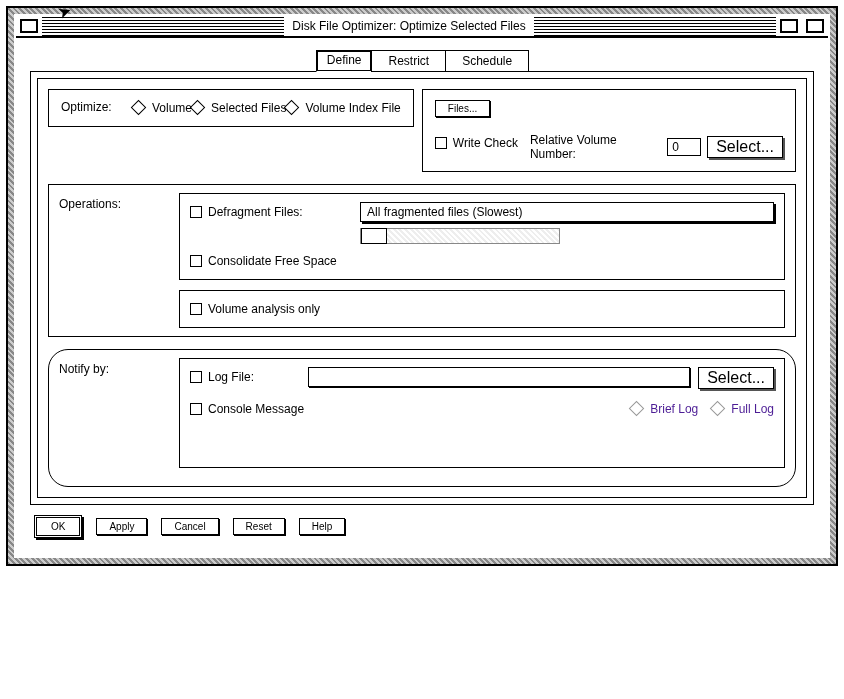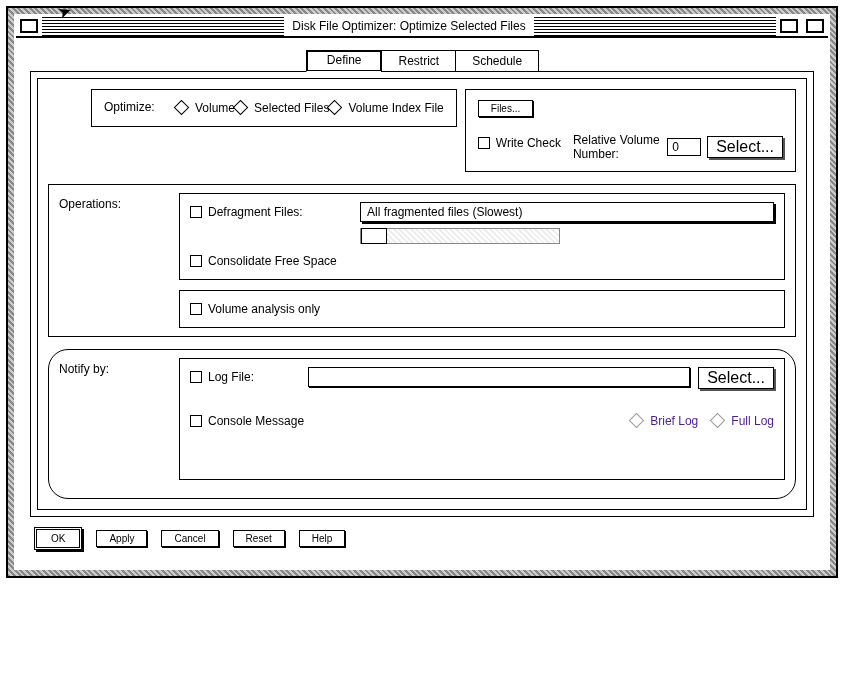--- a/index.html
+++ b/index.html
@@ -63,21 +63,21 @@
     border: 1px solid #000;
     padding: 3px 16px;
     background: #fff;
     margin-right: -1px;
     cursor: default;
   }
   .tab.active {
     border-bottom: 1px solid #fff;
     font-weight: normal;
     box-shadow: inset 0 0 0 1px #000;
-    padding: 2px 20px;
+    padding: 2px 10px;
   }
   .panel-outer {
     border: 1px solid #000;
     padding: 6px;
   }
   .panel-outer2 {
     border: 1px solid #000;
     padding: 10px 10px;
   }
   .group {
@@ -226,21 +226,21 @@
 
       <div class="tabstrip">
         <div class="tab active">Define</div>
         <div class="tab">Restrict</div>
         <div class="tab">Schedule</div>
       </div>
 
       <div class="panel-outer">
         <div class="panel-outer2">
 
-          <div class="row" style="margin-bottom:12px;margin-left:43px;">
+          <div class="row" style="margin-bottom:12px;">
             <div class="optimize-left">
               <div class="label-col" style="width:72px;">Optimize:</div>
               <div class="col">
                 <div class="radio-row">
                   <span class="diamond"></span>
                   <span>Volume</span>
                 </div>
                 <div class="radio-row">
                   <span class="diamond"></span>
                   <span>Selected Files</span>
@@ -310,21 +310,21 @@
               <div class="flex1">
                 <div class="subgroup">
                   <div style="display:flex;align-items:flex-start;gap:8px;">
                     <div class="check-row" style="width:110px;">
                       <span class="chk"></span>
                       <span>Log File:</span>
                     </div>
                     <input class="field flex1" style="height: 20px; box-shadow: rgb(0, 0, 0) 1px 1px 0px;" value="">
                     <button class="btn-small">Select...</button>
                   </div>
-                  <div style="display:flex;align-items:center;margin-top:22px;">
+                  <div style="display:flex;align-items:center;margin-top:10px;">
                     <div class="check-row">
                       <span class="chk"></span>
                       <span>Console Message</span>
                     </div>
                     <div style="margin-left:auto;display:flex;gap:14px;" class="disabled-text">
                       <div class="radio-row">
                         <span class="diamond disabled"></span>
                         <span>Brief Log</span>
                       </div>
                       <div class="radio-row">

